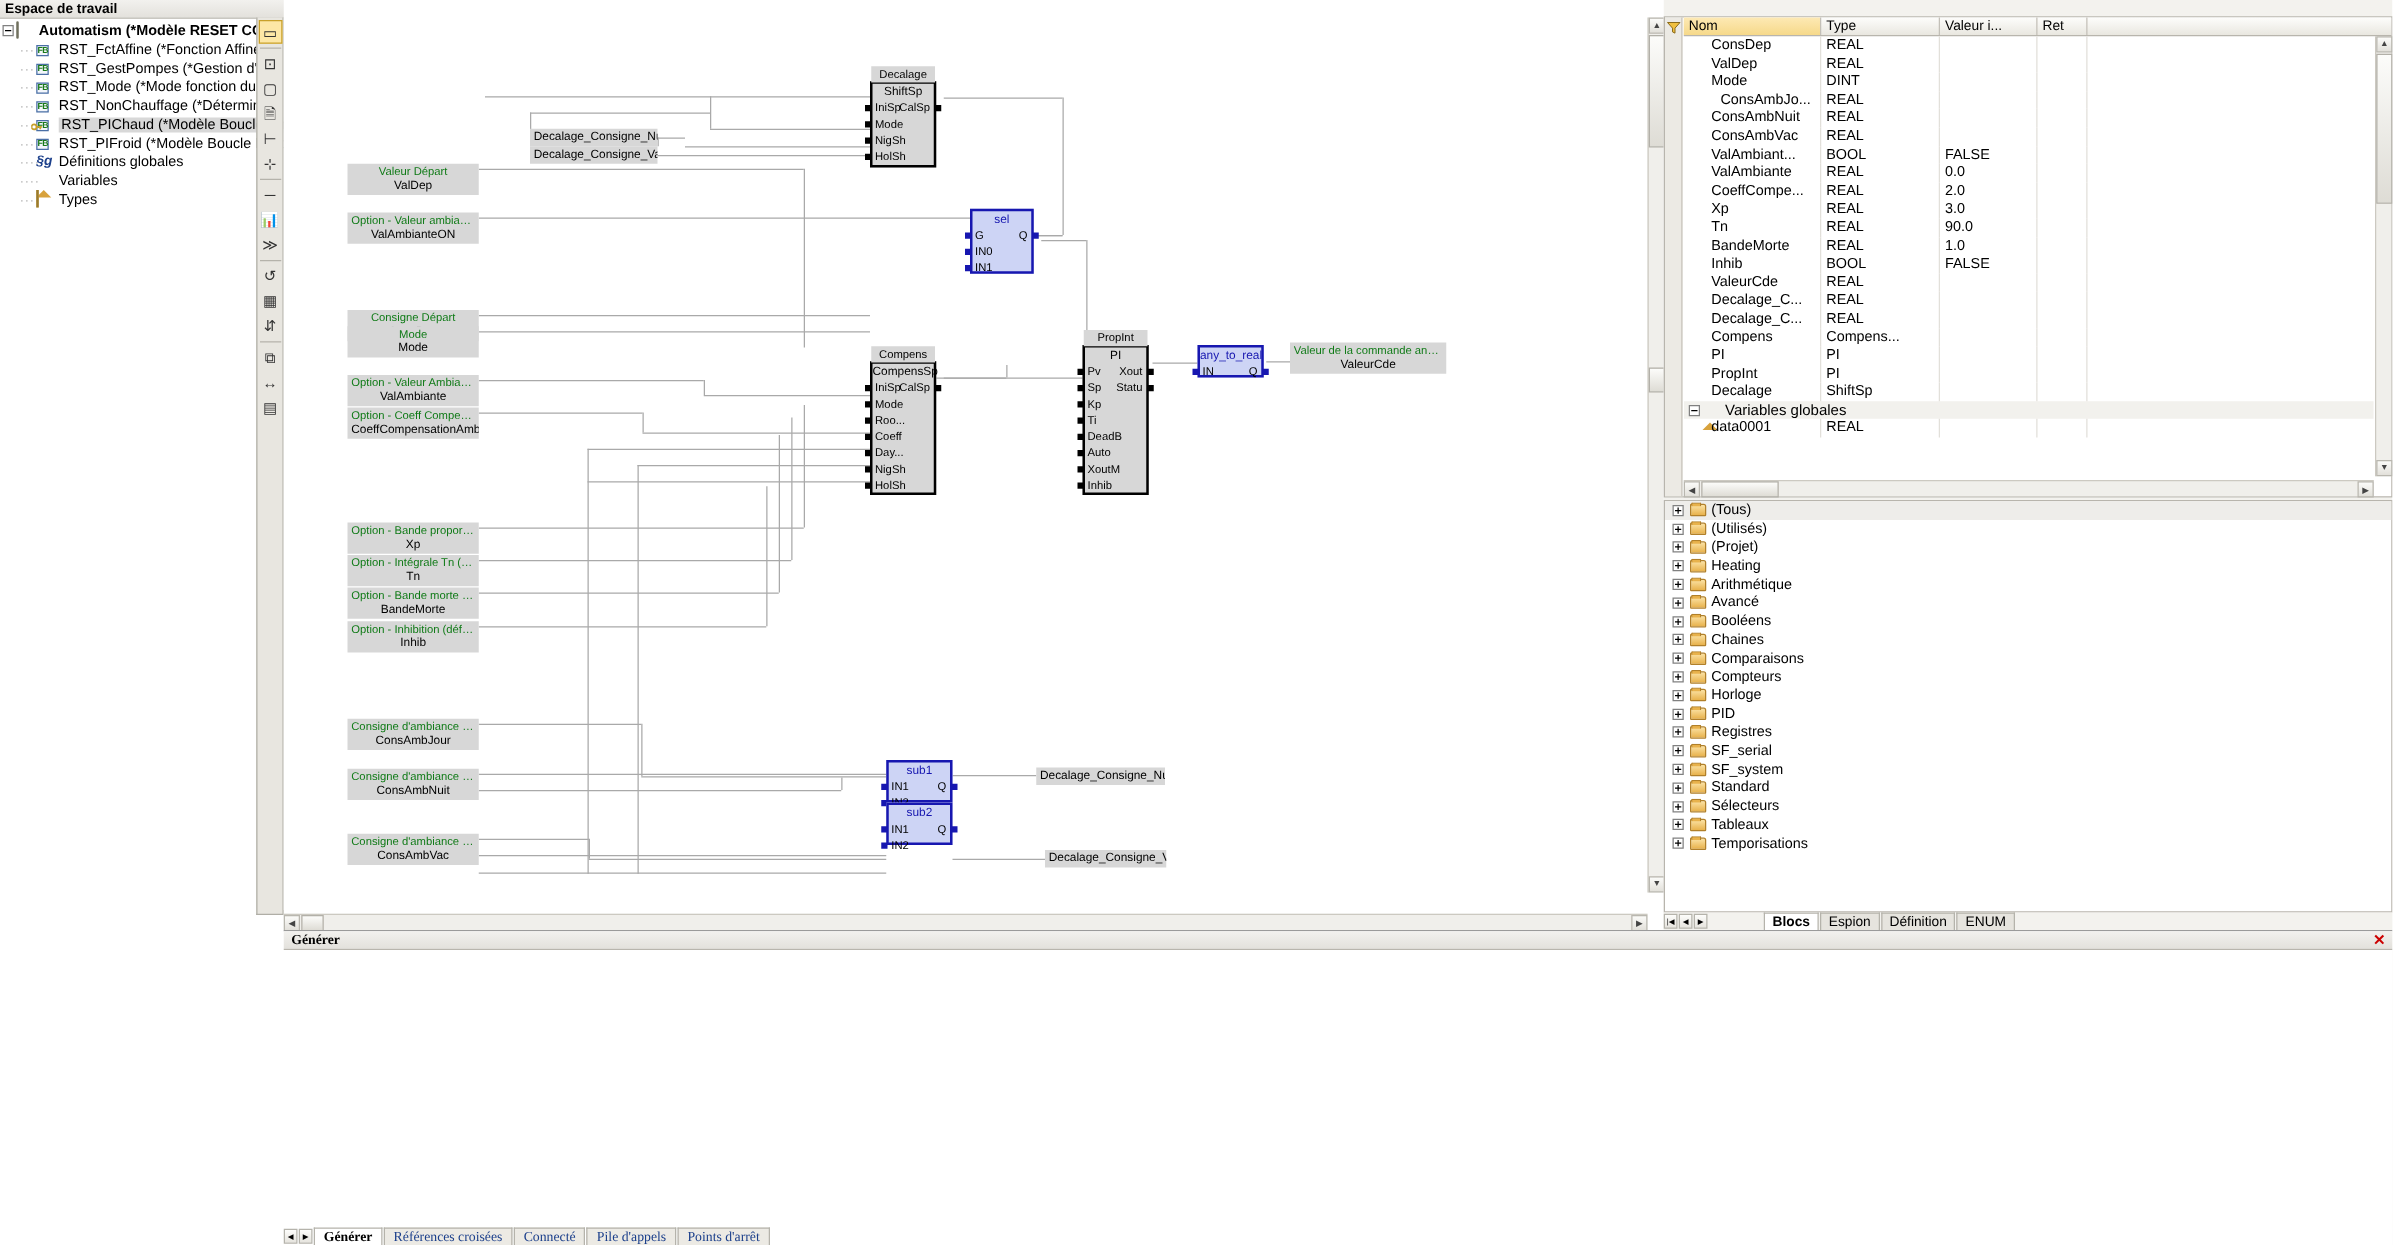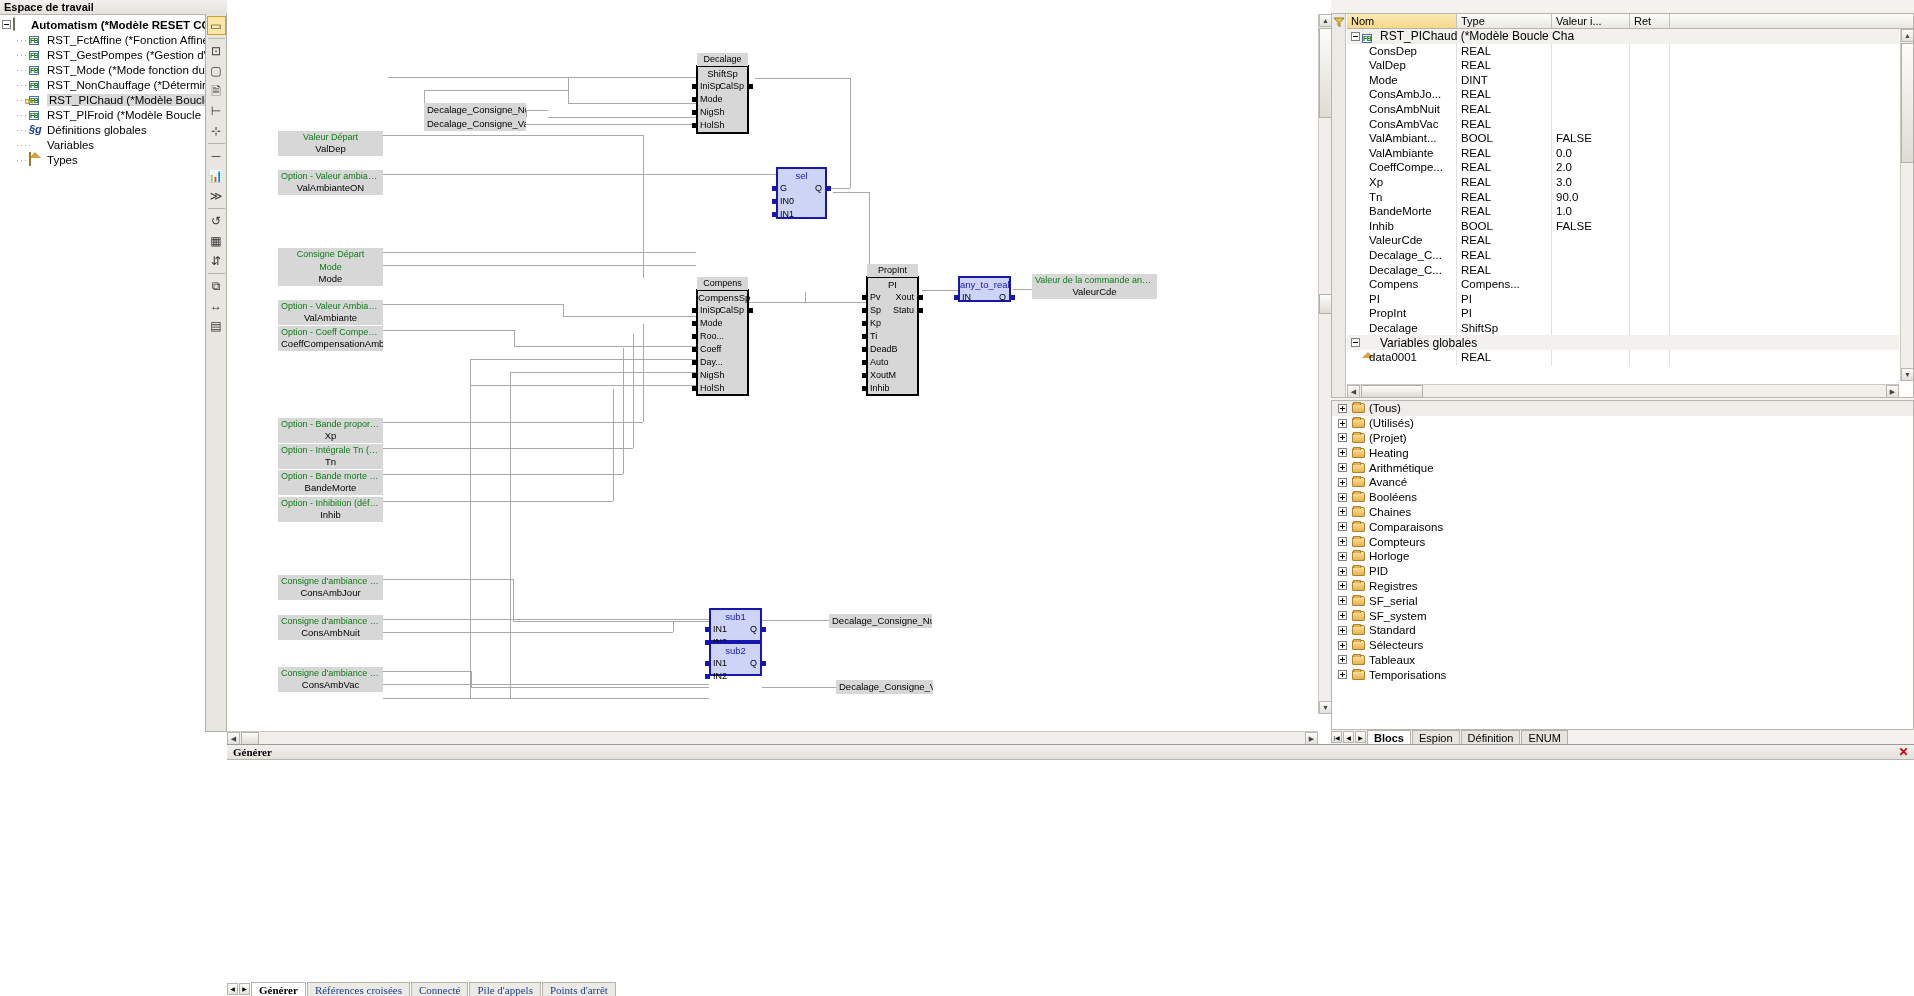--- a/index.html
+++ b/index.html
@@ -207,21 +207,21 @@
     display: flex; align-items: center; background: #f3f2ee;
   }
   .navbtn {
     width: 11px; height: 12px; border: 1px solid #b5b3ab; background: linear-gradient(#fdfdfb,#e6e4de);
     display:flex; align-items:center; justify-content:center; font-size:6px; margin-right:1px;
   }
   .rtab {
     font-size: 11px; padding: 0 6px; height: 14px; line-height: 14px;
     background: #e6e4de; border: 1px solid #b5b3ab; border-bottom:none; margin-right: 1px;
   }
-  .rtab.active { background: #fff; font-weight: bold; }
+  .rtab.active { background: #fff; font-weight: bold; margin-left: 44px; }
 
   
   #bottom-panel {
     position: absolute; left: 227px; top: 744px; width: 1687px; height: 252px;
     background: #fff; border-top: 1px solid #9a9a9a; font-family: Liberation Serif, serif;
   }
   #bottom-caption {
     height: 15px; background: linear-gradient(#f2f1ee,#e3e1dc);
     border-bottom: 1px solid #b8b5ad; font-weight: bold; font-size: 11px;
     padding-left: 6px; line-height: 15px; position: relative;
@@ -678,47 +678,40 @@
           </svg>
         </div>
       </div>
       <div class="grid-head" id="grid-head">
           <div class="gh active" style="width: 110px;">Nom</div>
           <div class="gh" style="width: 95px;">Type</div>
           <div class="gh" style="width: 78px;">Valeur i...</div>
           <div class="gh" style="width: 40px;">Ret</div>
         </div>
       <div class="grid-body" id="grid-body">
-          <div class="grow group">
-            <div class="grp-label" style="width: 283px;">
-              <span class="expander"></span>
-              <span class="ico"><span class="ico-fb">FB</span></span>
-              <span>RST_PIChaud (*Modèle Boucle Cha</span>
-            </div>
-          </div>
           <div class="grow">
             <div class="gc" style="width: 110px; padding-left: 22px;">ConsDep</div>
             <div class="gc" style="width: 95px;">REAL</div>
             <div class="gc" style="width: 78px;"></div>
             <div class="gc" style="width: 40px;"></div>
           </div>
           <div class="grow">
             <div class="gc" style="width: 110px; padding-left: 22px;">ValDep</div>
             <div class="gc" style="width: 95px;">REAL</div>
             <div class="gc" style="width: 78px;"></div>
             <div class="gc" style="width: 40px;"></div>
           </div>
           <div class="grow">
             <div class="gc" style="width: 110px; padding-left: 22px;">Mode</div>
             <div class="gc" style="width: 95px;">DINT</div>
             <div class="gc" style="width: 78px;"></div>
             <div class="gc" style="width: 40px;"></div>
           </div>
           <div class="grow">
-            <div class="gc" style="width: 110px; padding-left: 22px;">ConsAmbJo...</div>
+            <div class="gc" style="width: 110px; padding-left: 22px; text-align: center;">ConsAmbJo...</div>
             <div class="gc" style="width: 95px;">REAL</div>
             <div class="gc" style="width: 78px;"></div>
             <div class="gc" style="width: 40px;"></div>
           </div>
           <div class="grow">
             <div class="gc" style="width: 110px; padding-left: 22px;">ConsAmbNuit</div>
             <div class="gc" style="width: 95px;">REAL</div>
             <div class="gc" style="width: 78px;"></div>
             <div class="gc" style="width: 40px;"></div>
           </div>

